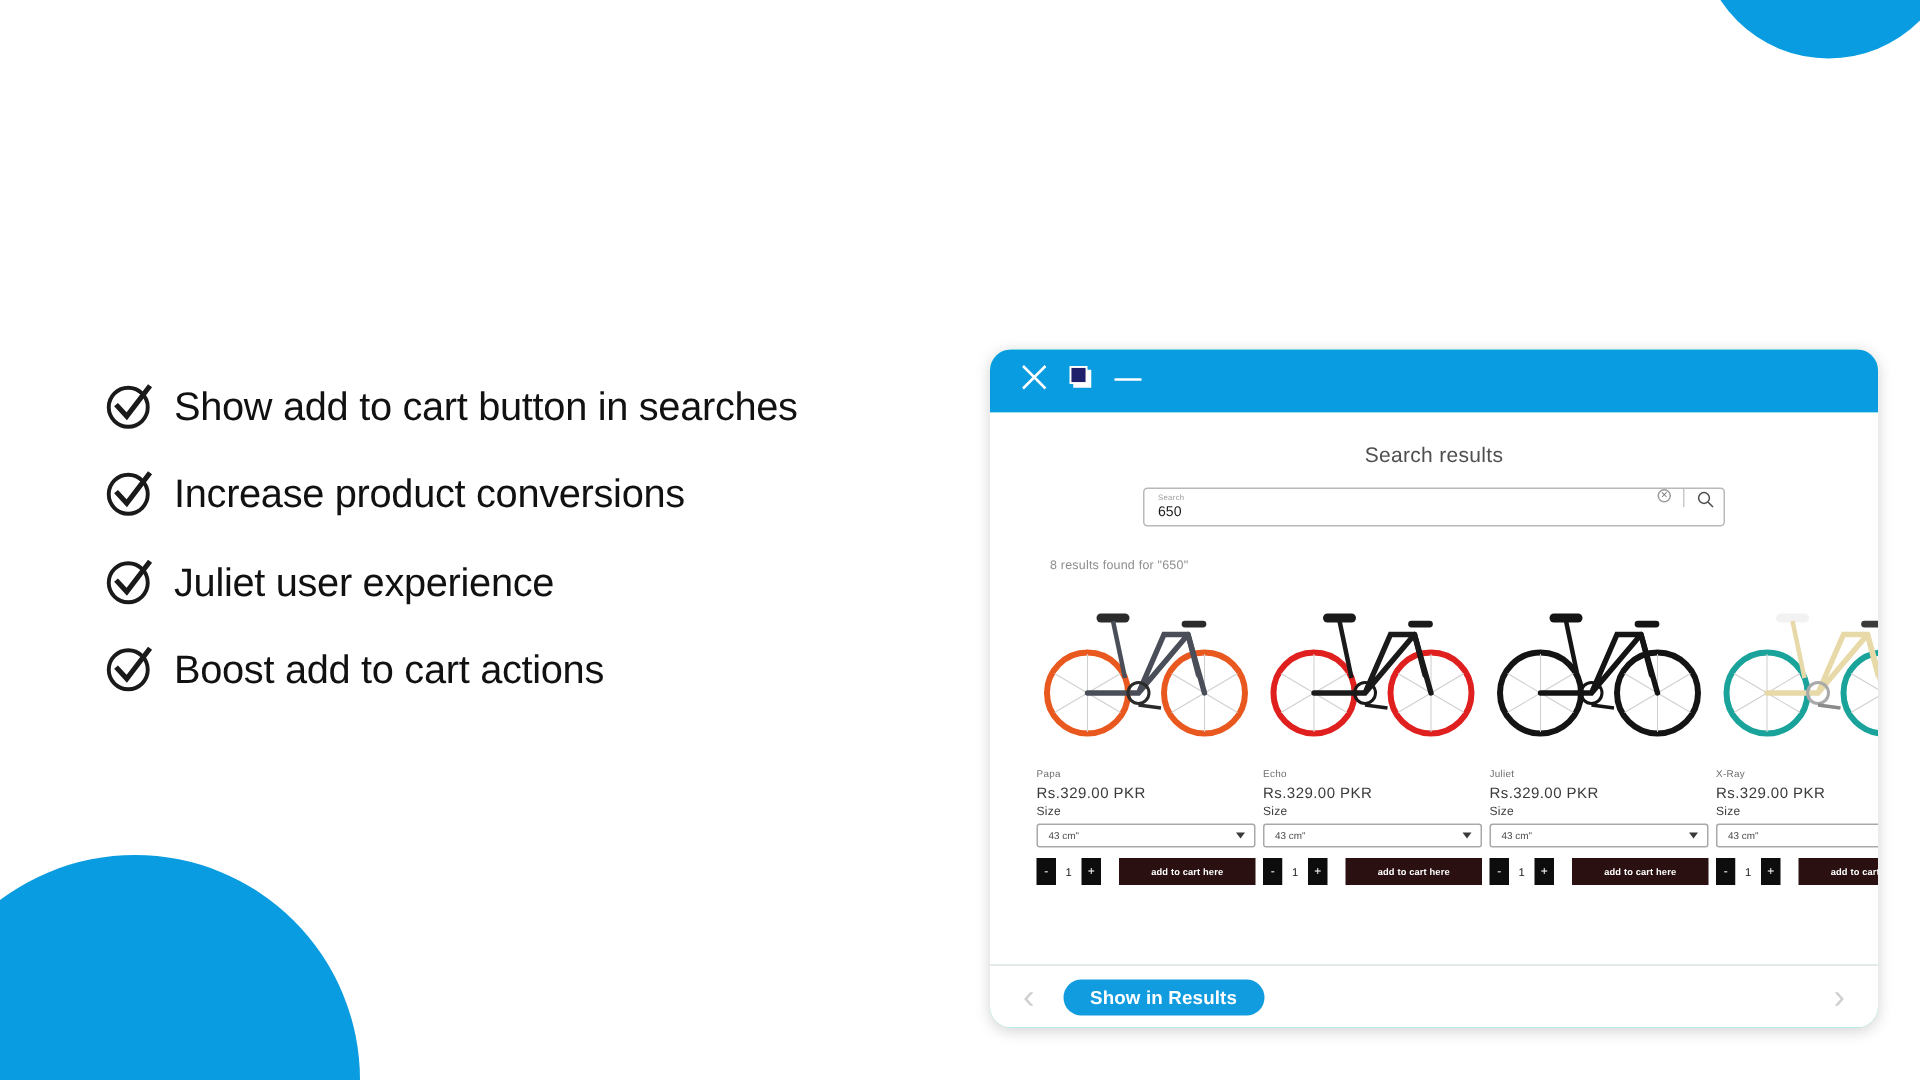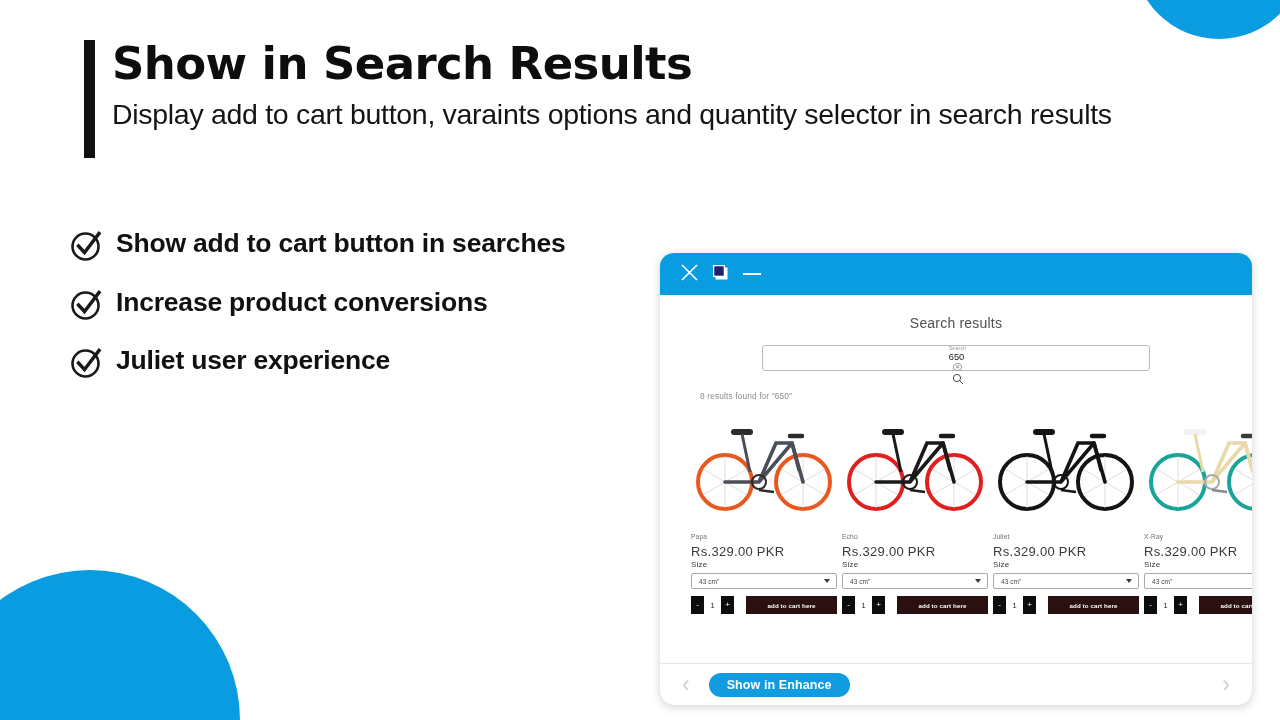--- a/index.html
+++ b/index.html
@@ -26,54 +26,52 @@
     font-family: "DejaVu Sans", sans-serif;
   }
   .subtitle {
     margin-top: 12px; font-size: 28.5px; color: #141414;
     line-height: 1.12; letter-spacing: -0.3px; white-space: nowrap;
     font-family: "Liberation Sans", sans-serif;
   }
 
   
   .bullets { position: absolute; left: 70px; top: 228px; width: 600px; }
-  .bullet { display: flex; align-items: flex-start; height: 58.5px; font-weight: bold; }
+  .bullet { display: flex; align-items: flex-end; height: 58.5px; }
   .chk { width: 34px; height: 34px; flex: 0 0 34px; position: relative; margin-right: 12px; }
   .chk svg { display: block; }
   .bullet-label {
     font-size: 26.5px; color: #111; letter-spacing: -0.2px;
     font-family: "Liberation Sans", sans-serif; white-space: nowrap;
   }
 
   
   .mock {
     position: absolute; left: 660px; top: 233px; width: 592px; height: 452px;
     background: #5eead4; border-radius: 14px;
     box-shadow: 0 2px 10px rgba(0,0,0,.18);
     overflow: hidden;
-    margin-top: 20px;
   }
   .mock-titlebar {
     height: 42px; background: #0a9ce0; display: flex; align-items: center;
     padding-left: 20px; gap: 13px;
   }
   .winicon { display: block; }
   .mock-body { position: relative; height: 368px; background: #fff; overflow: hidden; }
   .mock-inner { padding: 0 18px; }
 
   .sr-title {
     text-align: center; font-size: 14px; color: #4f4f4f;
     padding-top: 20px; letter-spacing: .2px;
   }
   .searchbar {
     margin: 14px auto 0; width: 388px; height: 26px;
     border: 1px solid #b9b9b9; border-radius: 3px;
-    display: flex; align-items: center; padding: 0 6px 0 9px; position: relative;
+    display: flex; padding: 0 6px 0 9px; position: relative;
     background: #fff;
-    flex-direction: column;
   }
   .sb-labels { flex: 1; display: flex; flex-direction: column; justify-content: center; }
   .sb-label { font-size: 5.2px; color: #9a9a9a; line-height: 1; letter-spacing: .2px; }
   .sb-value { font-size: 9.4px; color: #1a1a1a; line-height: 1.1; margin-top: 1px; }
   .sb-clear {
     width: 9px; height: 9px; border: 1px solid #9c9c9c; border-radius: 50%;
     display: flex; align-items: center; justify-content: center;
     font-size: 6px; color: #7b7b7b; line-height: 1;
   }
   .sb-div { width: 1px; height: 12px; background: #c9c9c9; margin: 0 8px; }
@@ -85,21 +83,21 @@
   }
 
   .grid { display: flex; margin-top: 8px; margin-left: 13px; gap: 5px; }
   .card { width: 146px; }
   .card-img {
     width: 146px; height: 118px; background: #fff;
     display: flex; align-items: center; justify-content: center; overflow: hidden;
   }
   .card-img svg { display: block; }
   .card-name { font-size: 6.6px; color: #6f6f6f; margin-top: 6px; letter-spacing: .2px; }
-  .card-price { font-size: 13px; color: #3a3a3a; margin-top: 4px; letter-spacing: .3px; }
+  .card-price { font-size: 10px; color: #3a3a3a; margin-top: 4px; letter-spacing: .3px; }
   .card-sizelabel { font-size: 8px; color: #3a3a3a; margin-top: 1px; letter-spacing: .2px; }
   .card-select {
     margin-top: 4px; height: 16px; border: 1px solid #a9a9a9; border-radius: 2px;
     display: flex; align-items: center; padding: 0 6px 0 7px; justify-content: space-between;
   }
   .card-select span.val { font-size: 6.6px; color: #4a4a4a; }
   .caret { width: 0; height: 0; border-left: 3px solid transparent; border-right: 3px solid transparent; border-top: 4px solid #3a3a3a; }
   .card-actions { display: flex; align-items: center; margin-top: 7px; gap: 3px; }
   .qty { display: flex; align-items: center; }
   .qty-btn {
@@ -132,27 +130,20 @@
   .spacer { flex: 1; }
 </style>
 </head>
 <body>
 
 <div id="root">
 
   <div class="blob blob-tr"></div>
   <div class="blob blob-bl"></div>
 
-  <div class="head">
-    <div class="head-bar"></div>
-    <div class="head-txt">
-      <div class="title">Show in Search Results</div>
-      <div class="subtitle">Display add to cart button, varaints options and quantity selector in search results</div>
-    </div>
-  </div>
 
   <div class="bullets">
 
     <div class="bullet">
       <span class="chk">
         <svg width="34" height="34" viewBox="0 0 34 34">
           <circle cx="15.5" cy="18.5" r="13" fill="none" stroke="#1a1a1a" stroke-width="2.6"></circle>
           <path d="M8.5 18 L14.5 24.5 L29 5.5" fill="none" stroke="#1a1a1a" stroke-width="3.4" stroke-linecap="square"></path>
         </svg>
       </span>
@@ -172,20 +163,29 @@
     <div class="bullet">
       <span class="chk">
         <svg width="34" height="34" viewBox="0 0 34 34">
           <circle cx="15.5" cy="18.5" r="13" fill="none" stroke="#1a1a1a" stroke-width="2.6"></circle>
           <path d="M8.5 18 L14.5 24.5 L29 5.5" fill="none" stroke="#1a1a1a" stroke-width="3.4" stroke-linecap="square"></path>
         </svg>
       </span>
       <span class="bullet-label">Juliet user experience</span>
     </div>
 
+    <div class="bullet">
+      <span class="chk">
+        <svg width="34" height="34" viewBox="0 0 34 34">
+          <circle cx="15.5" cy="18.5" r="13" fill="none" stroke="#1a1a1a" stroke-width="2.6"></circle>
+          <path d="M8.5 18 L14.5 24.5 L29 5.5" fill="none" stroke="#1a1a1a" stroke-width="3.4" stroke-linecap="square"></path>
+        </svg>
+      </span>
+      <span class="bullet-label">Boost add to cart actions</span>
+    </div>
 
 
   </div>
 
   <div class="mock">
 
     <div class="mock-titlebar">
       <span class="winicon">
         <svg width="19" height="19" viewBox="0 0 19 19">
           <path d="M2 2 L17 17 M17 2 L2 17" stroke="#ffffff" stroke-width="1.7" fill="none"></path>
@@ -384,20 +384,20 @@
               <span class="atc">add to cart here</span>
             </div>
           </div>
 
         </div>
       </div>
     </div>
 
     <div class="mock-footer">
       <span class="nav-arrow">‹</span>
-      <span class="footer-pill">Show in Enhance</span>
+      <span class="footer-pill">Show in Results</span>
       <span class="spacer"></span>
       <span class="nav-arrow">›</span>
     </div>
 
   </div>
 
 </div>
 
 </body></html>

